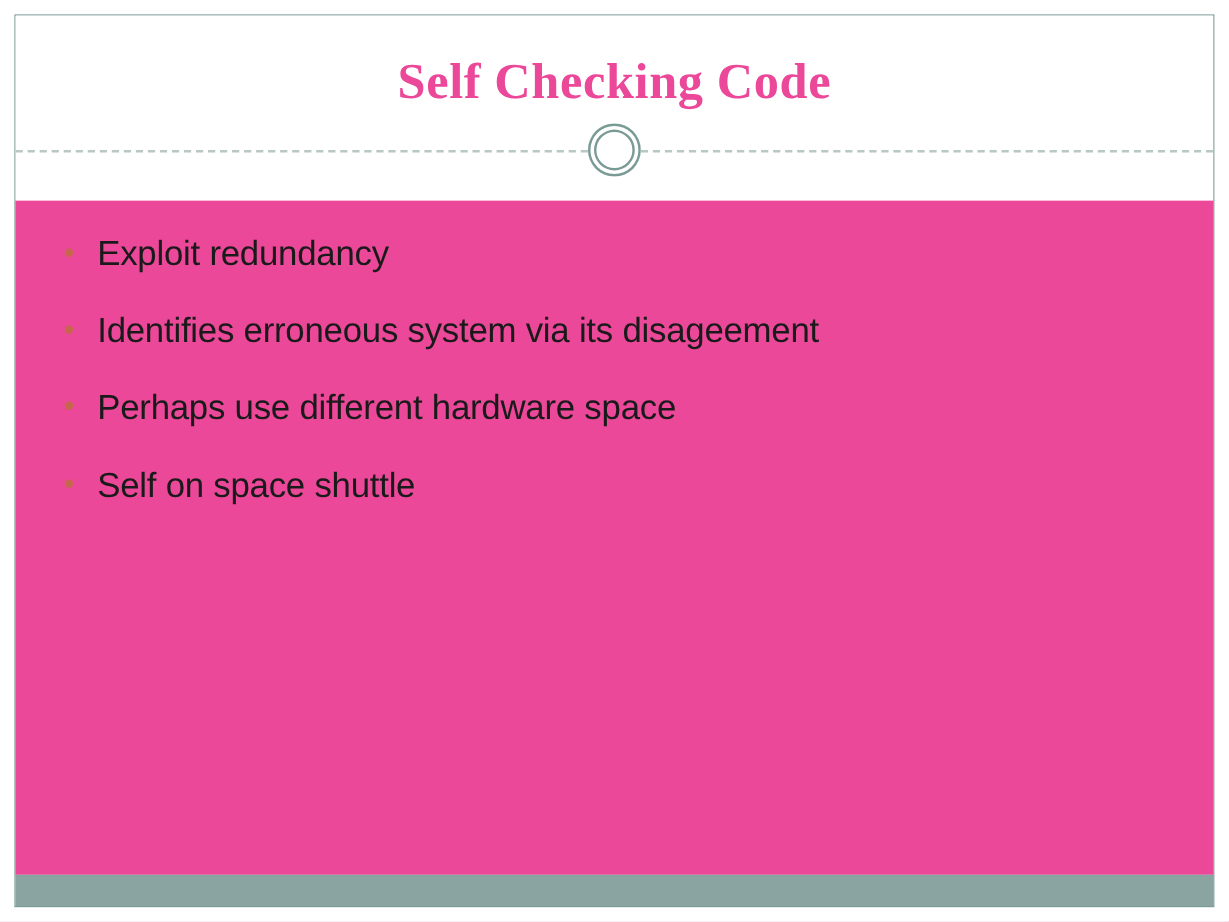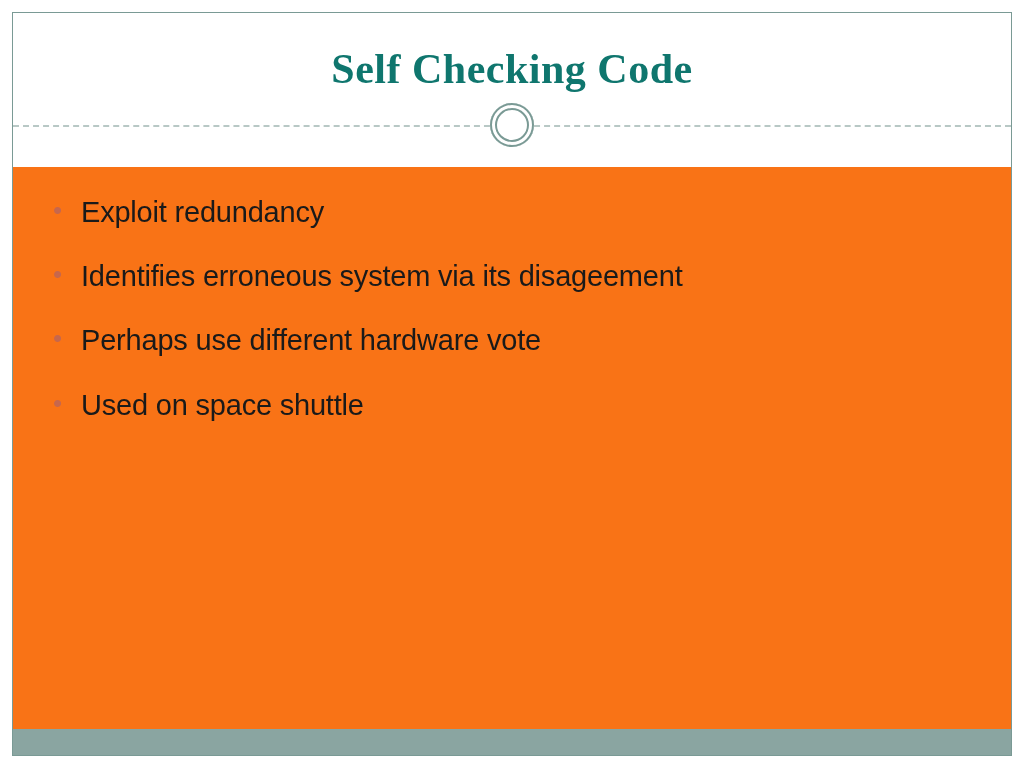--- a/index.html
+++ b/index.html
@@ -25,21 +25,21 @@
     display: flex;
     align-items: center;
     justify-content: center;
     position: relative;
     z-index: 2;
   }
   .title {
     font-family: Georgia, "Times New Roman", serif;
     font-weight: bold;
     font-size: 42px;
-    color: #0f766e;
+    color: #ec4899;
     letter-spacing: 0.5px;
   }
   .divider {
     position: relative;
     height: 0;
     z-index: 3;
   }
   .divider::before {
     content: "";
     position: absolute;
@@ -59,21 +59,21 @@
       inset 0 0 0 7px #7a9a95;
     z-index: 4;
   }
   .gap {
     height: 42px;  
     background: #fff;
     z-index: 1;
   }
   .body-area {
     flex: 1;
-    background: #f97316;
+    background: #ec4899;
     padding: 28px 30px 10px 40px;
   }
   ul.bullets {
     list-style: none;
   }
   ul.bullets li {
     position: relative;
     padding-left: 28px;
     font-size: 29px;
     line-height: 1.18;
@@ -107,19 +107,19 @@
       <h1 class="title">Self Checking Code</h1>
     </div>
     <div class="divider">
       <div class="ring"></div>
     </div>
     <div class="gap"></div>
     <div class="body-area">
       <ul class="bullets">
         <li>Exploit redundancy</li>
         <li>Identifies erroneous system via its disageement</li>
-        <li>Perhaps use different hardware vote</li>
-        <li>Used on space shuttle</li>
+        <li>Perhaps use different hardware space</li>
+        <li>Self on space shuttle</li>
       </ul>
     </div>
     <div class="footer-bar"></div>
   </div>
 </div>
 
 </body></html>

